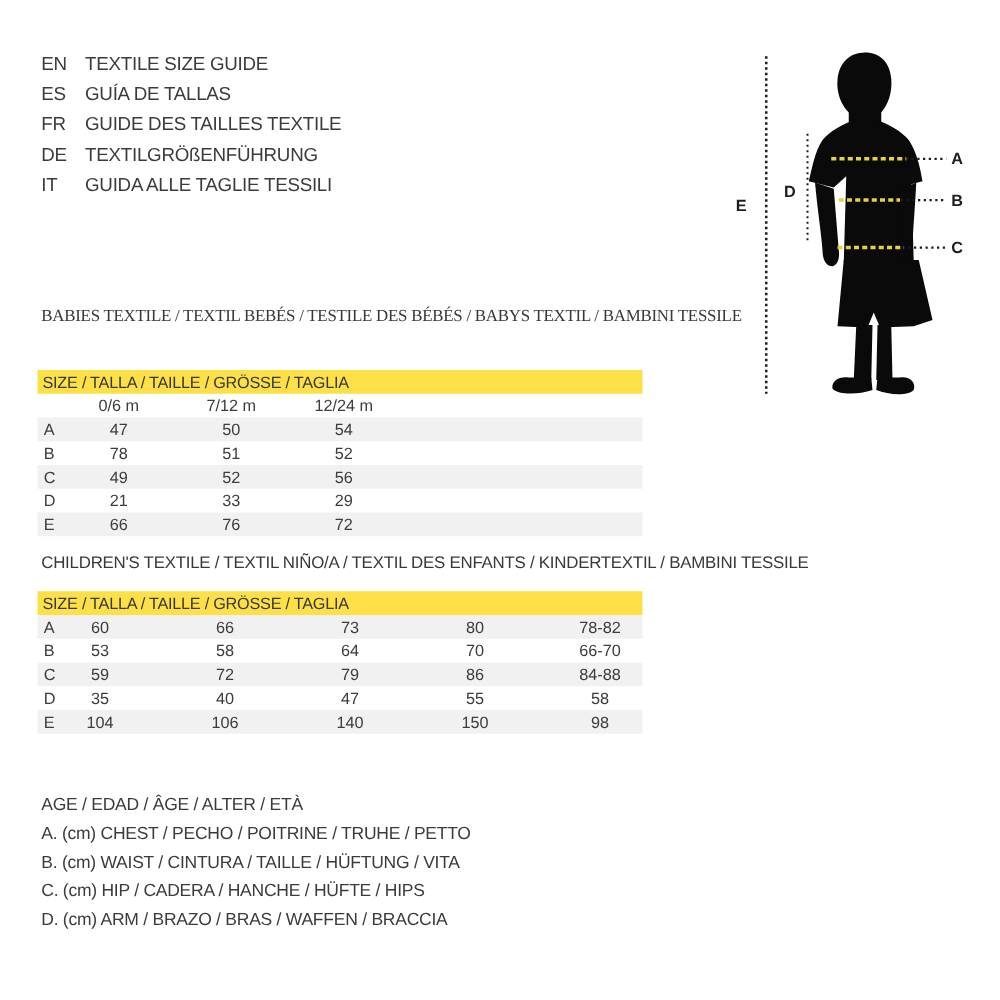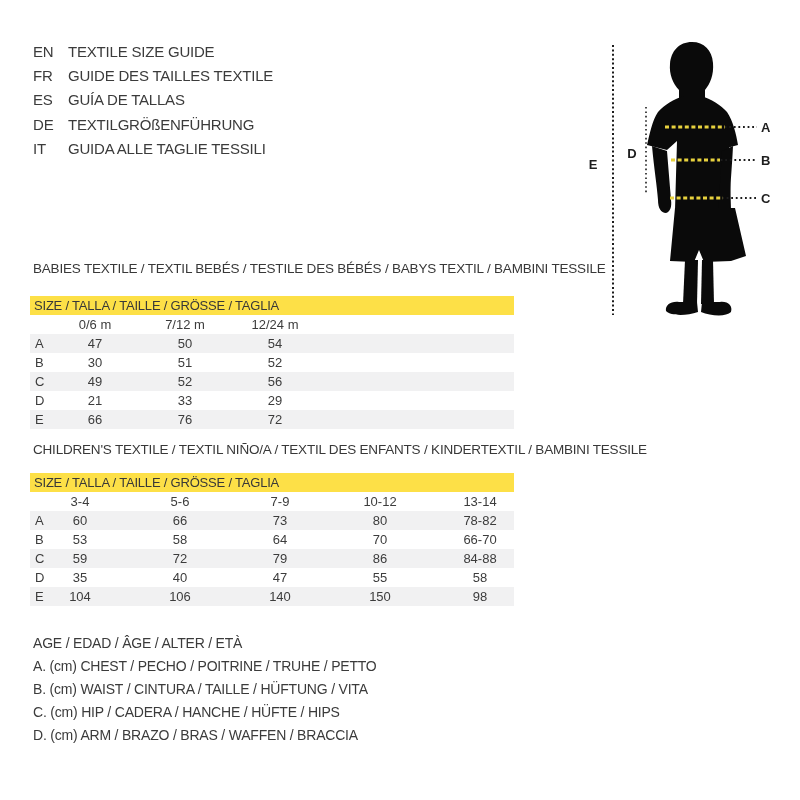--- a/index.html
+++ b/index.html
@@ -9,21 +9,21 @@
   }
   
   .lang-block { position:absolute; left:33px; top:39px; }
   .lang-row { display:flex; height:24.4px; align-items:center; font-size:15px; letter-spacing:-0.2px; }
   .lang-code { width:35px; flex:0 0 35px; }
   
   .figure { position:absolute; left:580px; top:20px; width:220px; height:300px; }
   .figure text { font-family:"Liberation Sans", sans-serif; font-size:13px; font-weight:bold; fill:#1e1e1e; }
   
   .section-title { position:absolute; left:33px; font-size:13.5px; letter-spacing:-0.2px; white-space:nowrap; color:#383838; }
-  .babies-title { top:261px; }
+  .babies-title { top:245px;font-family:Liberation Serif, serif; }
   .children-title { top:442px; }
   
   .table { position:absolute; left:30px; width:484px; font-size:13px; color:#3c3c3c; }
   .babies-table { top:296px; }
   .children-table { top:473px; }
   .size-bar { height:19px; line-height:19px; background:#fde047; padding-left:4px; color:#383838; letter-spacing:-0.2px; }
   .t-row { position:relative; height:19px; line-height:19px; }
   .t-row.stripe { background:#f1f1f2; }
   .letter { position:absolute; left:5px; top:0; }
   .vals { display:flex; height:33px; }
@@ -39,26 +39,26 @@
 <body>
 
 <div class="canvas">
 
   <div class="lang-block">
     <div class="lang-row">
       <span class="lang-code">EN</span>
       <span class="lang-label">TEXTILE SIZE GUIDE</span>
     </div>
     <div class="lang-row">
+      <span class="lang-code">ES</span>
+      <span class="lang-label">GUÍA DE TALLAS</span>
+    </div>
+    <div class="lang-row">
       <span class="lang-code">FR</span>
       <span class="lang-label">GUIDE DES TAILLES TEXTILE</span>
-    </div>
-    <div class="lang-row">
-      <span class="lang-code">ES</span>
-      <span class="lang-label">GUÍA DE TALLAS</span>
     </div>
     <div class="lang-row">
       <span class="lang-code">DE</span>
       <span class="lang-label">TEXTILGRÖßENFÜHRUNG</span>
     </div>
     <div class="lang-row">
       <span class="lang-code">IT</span>
       <span class="lang-label">GUIDA ALLE TAGLIE TESSILI</span>
     </div>
   </div>
@@ -111,21 +111,21 @@
       <span class="letter">A</span>
       <span class="vals">
         <span class="val">47</span>
         <span class="val">50</span>
         <span class="val">54</span>
       </span>
     </div>
     <div class="t-row">
       <span class="letter">B</span>
       <span class="vals">
-        <span class="val">30</span>
+        <span class="val">78</span>
         <span class="val">51</span>
         <span class="val">52</span>
       </span>
     </div>
     <div class="t-row stripe">
       <span class="letter">C</span>
       <span class="vals">
         <span class="val">49</span>
         <span class="val">52</span>
         <span class="val">56</span>
@@ -145,29 +145,20 @@
         <span class="val">66</span>
         <span class="val">76</span>
         <span class="val">72</span>
       </span>
     </div>
   </div>
 
   <div class="section-title children-title">CHILDREN'S TEXTILE / TEXTIL NIÑO/A / TEXTIL DES ENFANTS / KINDERTEXTIL / BAMBINI TESSILE</div>
   <div class="table children-table">
     <div class="size-bar">SIZE / TALLA / TAILLE / GRÖSSE / TAGLIA</div>
-    <div class="t-row">
-      <span class="vals">
-        <span class="val">3-4</span>
-        <span class="val">5-6</span>
-        <span class="val">7-9</span>
-        <span class="val">10-12</span>
-        <span class="val">13-14</span>
-      </span>
-    </div>
     <div class="t-row stripe">
       <span class="letter">A</span>
       <span class="vals">
         <span class="val">60</span>
         <span class="val">66</span>
         <span class="val">73</span>
         <span class="val">80</span>
         <span class="val">78-82</span>
       </span>
     </div>

